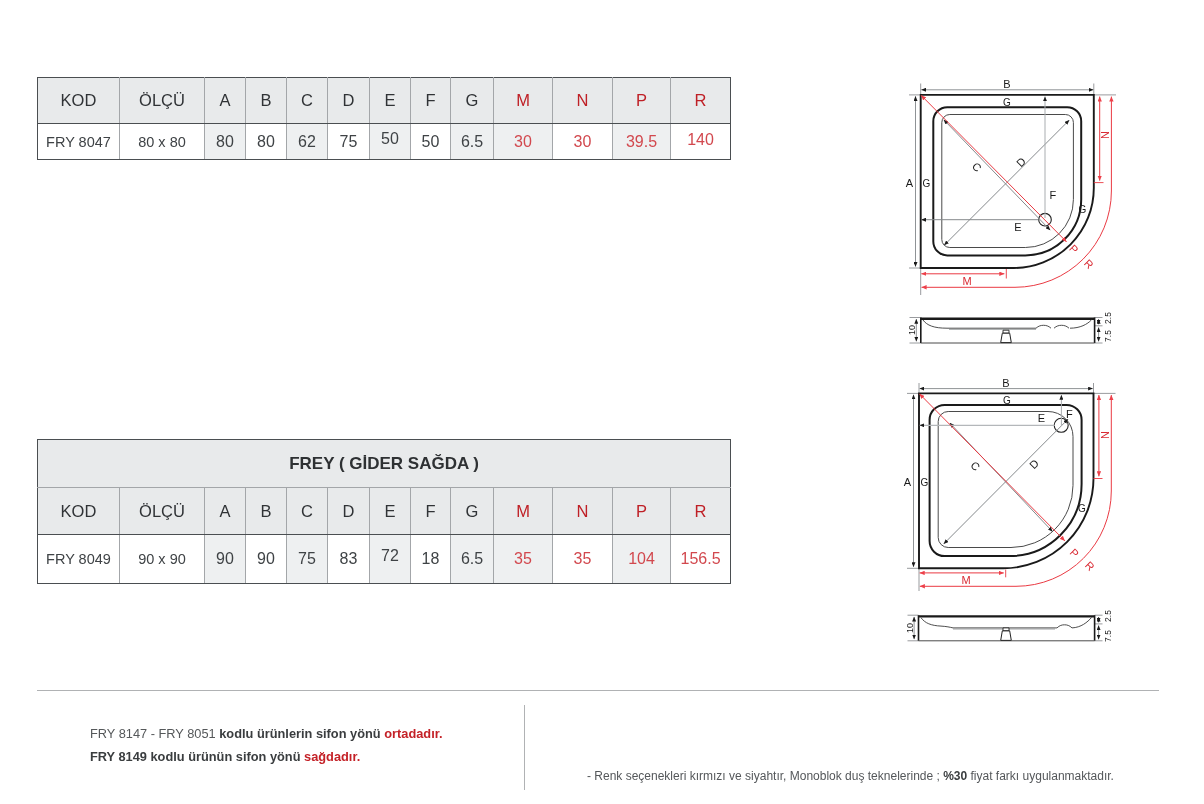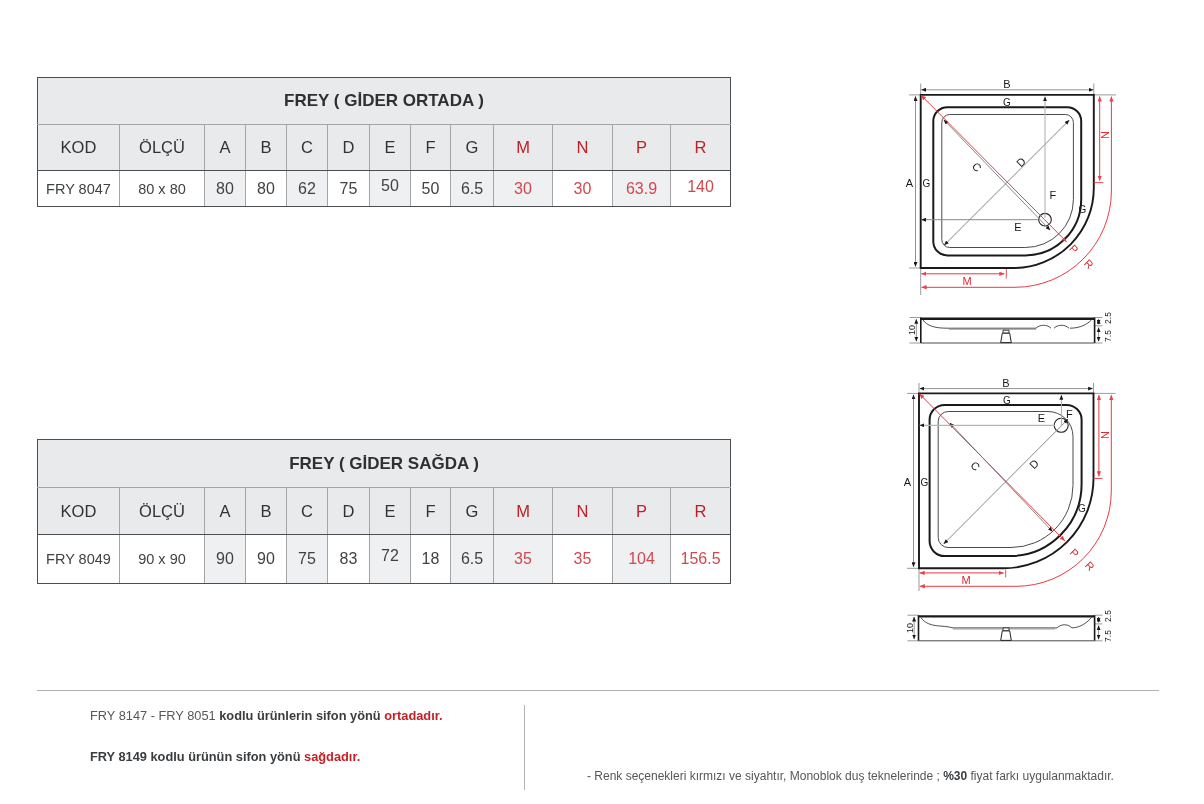--- a/index.html
+++ b/index.html
@@ -38,23 +38,20 @@
       <col style="width:41px">
       <col style="width:40px">
       <col style="width:43px">
       <col style="width:59px">
       <col style="width:60px">
       <col style="width:58px">
       <col style="width:60px">
     </colgroup>
 
 <tbody>
-      <tr class="title" style="height:47px">
-        <td colspan="13">FREY ( GİDER ORTADA )</td>
-      </tr>
 
 <tr class="head" style="height:46px">
         <td>KOD</td>
         <td>ÖLÇÜ</td>
         <td>A</td>
         <td>B</td>
         <td>C</td>
         <td>D</td>
         <td>E</td>
         <td>F</td>
@@ -70,21 +67,21 @@
         <td>80 x 80</td>
         <td class="g">80</td>
         <td>80</td>
         <td class="g">62</td>
         <td>75</td>
         <td class="g"><span class="up">50</span></td>
         <td>50</td>
         <td class="g">6.5</td>
         <td class="g red2">30</td>
         <td class="red2">30</td>
-        <td class="g red2">63.9</td>
+        <td class="g red2">39.5</td>
         <td class="red2"><span style="position:relative;top:-2px;display:inline-block">140</span></td>
       </tr>
 
 </tbody>
   </table>
 
 <table class="t" style="left:37px;top:439px;width:693px;">
 <colgroup>
       <col style="width:82px">
       <col style="width:85px">
@@ -137,21 +134,21 @@
         <td class="g red2">104</td>
         <td class="red2">156.5</td>
       </tr>
 </tbody>
   </table>
 
 <div class="fl" style="left:37px;top:690px;width:1122px;height:1px;background:#b0b2b4;"></div>
 
 <div class="fl" style="left:524px;top:705px;width:1px;height:85px;background:#b0b2b4;"></div>
 
-<div class="fl" style="left:90px;top:708px;font-size:12.8px;color:#55585a;">FRY 8147 - FRY 8051 <b style="color:#3a3d3f">kodlu ürünlerin sifon yönü</b> <b style="color:#c42127">ortadadır.</b></div>
+<div class="fl" style="left:90px;top:726px;font-size:12.8px;color:#55585a;">FRY 8147 - FRY 8051 <b style="color:#3a3d3f">kodlu ürünlerin sifon yönü</b> <b style="color:#c42127">ortadadır.</b></div>
 
 <div class="fl" style="left:90px;top:749px;font-size:12.8px;"><b style="color:#3a3d3f">FRY 8149 kodlu ürünün sifon yönü</b> <b style="color:#c42127">sağdadır.</b></div>
 
 <div class="fl" style="left:587px;top:769px;font-size:12px;color:#54575a;text-align:center;">- Renk seçenekleri kırmızı ve siyahtır, Monoblok duş teknelerinde ; <b style="color:#3a3d3f">%30</b> fiyat farkı uygulanmaktadır.</div>
 
 <svg id="drawings" style="position:absolute;left:880px;top:70px;" width="324" height="610" viewBox="880 70 324 610" fill="none">
 <defs>
 <marker id="ab" markerWidth="5" markerHeight="4" refX="4.6" refY="2" orient="auto-start-reverse" markerUnits="userSpaceOnUse">
         <path d="M0,0 L4.8,2 L0,4 Z" fill="#1a1a1a"></path>
       </marker>

